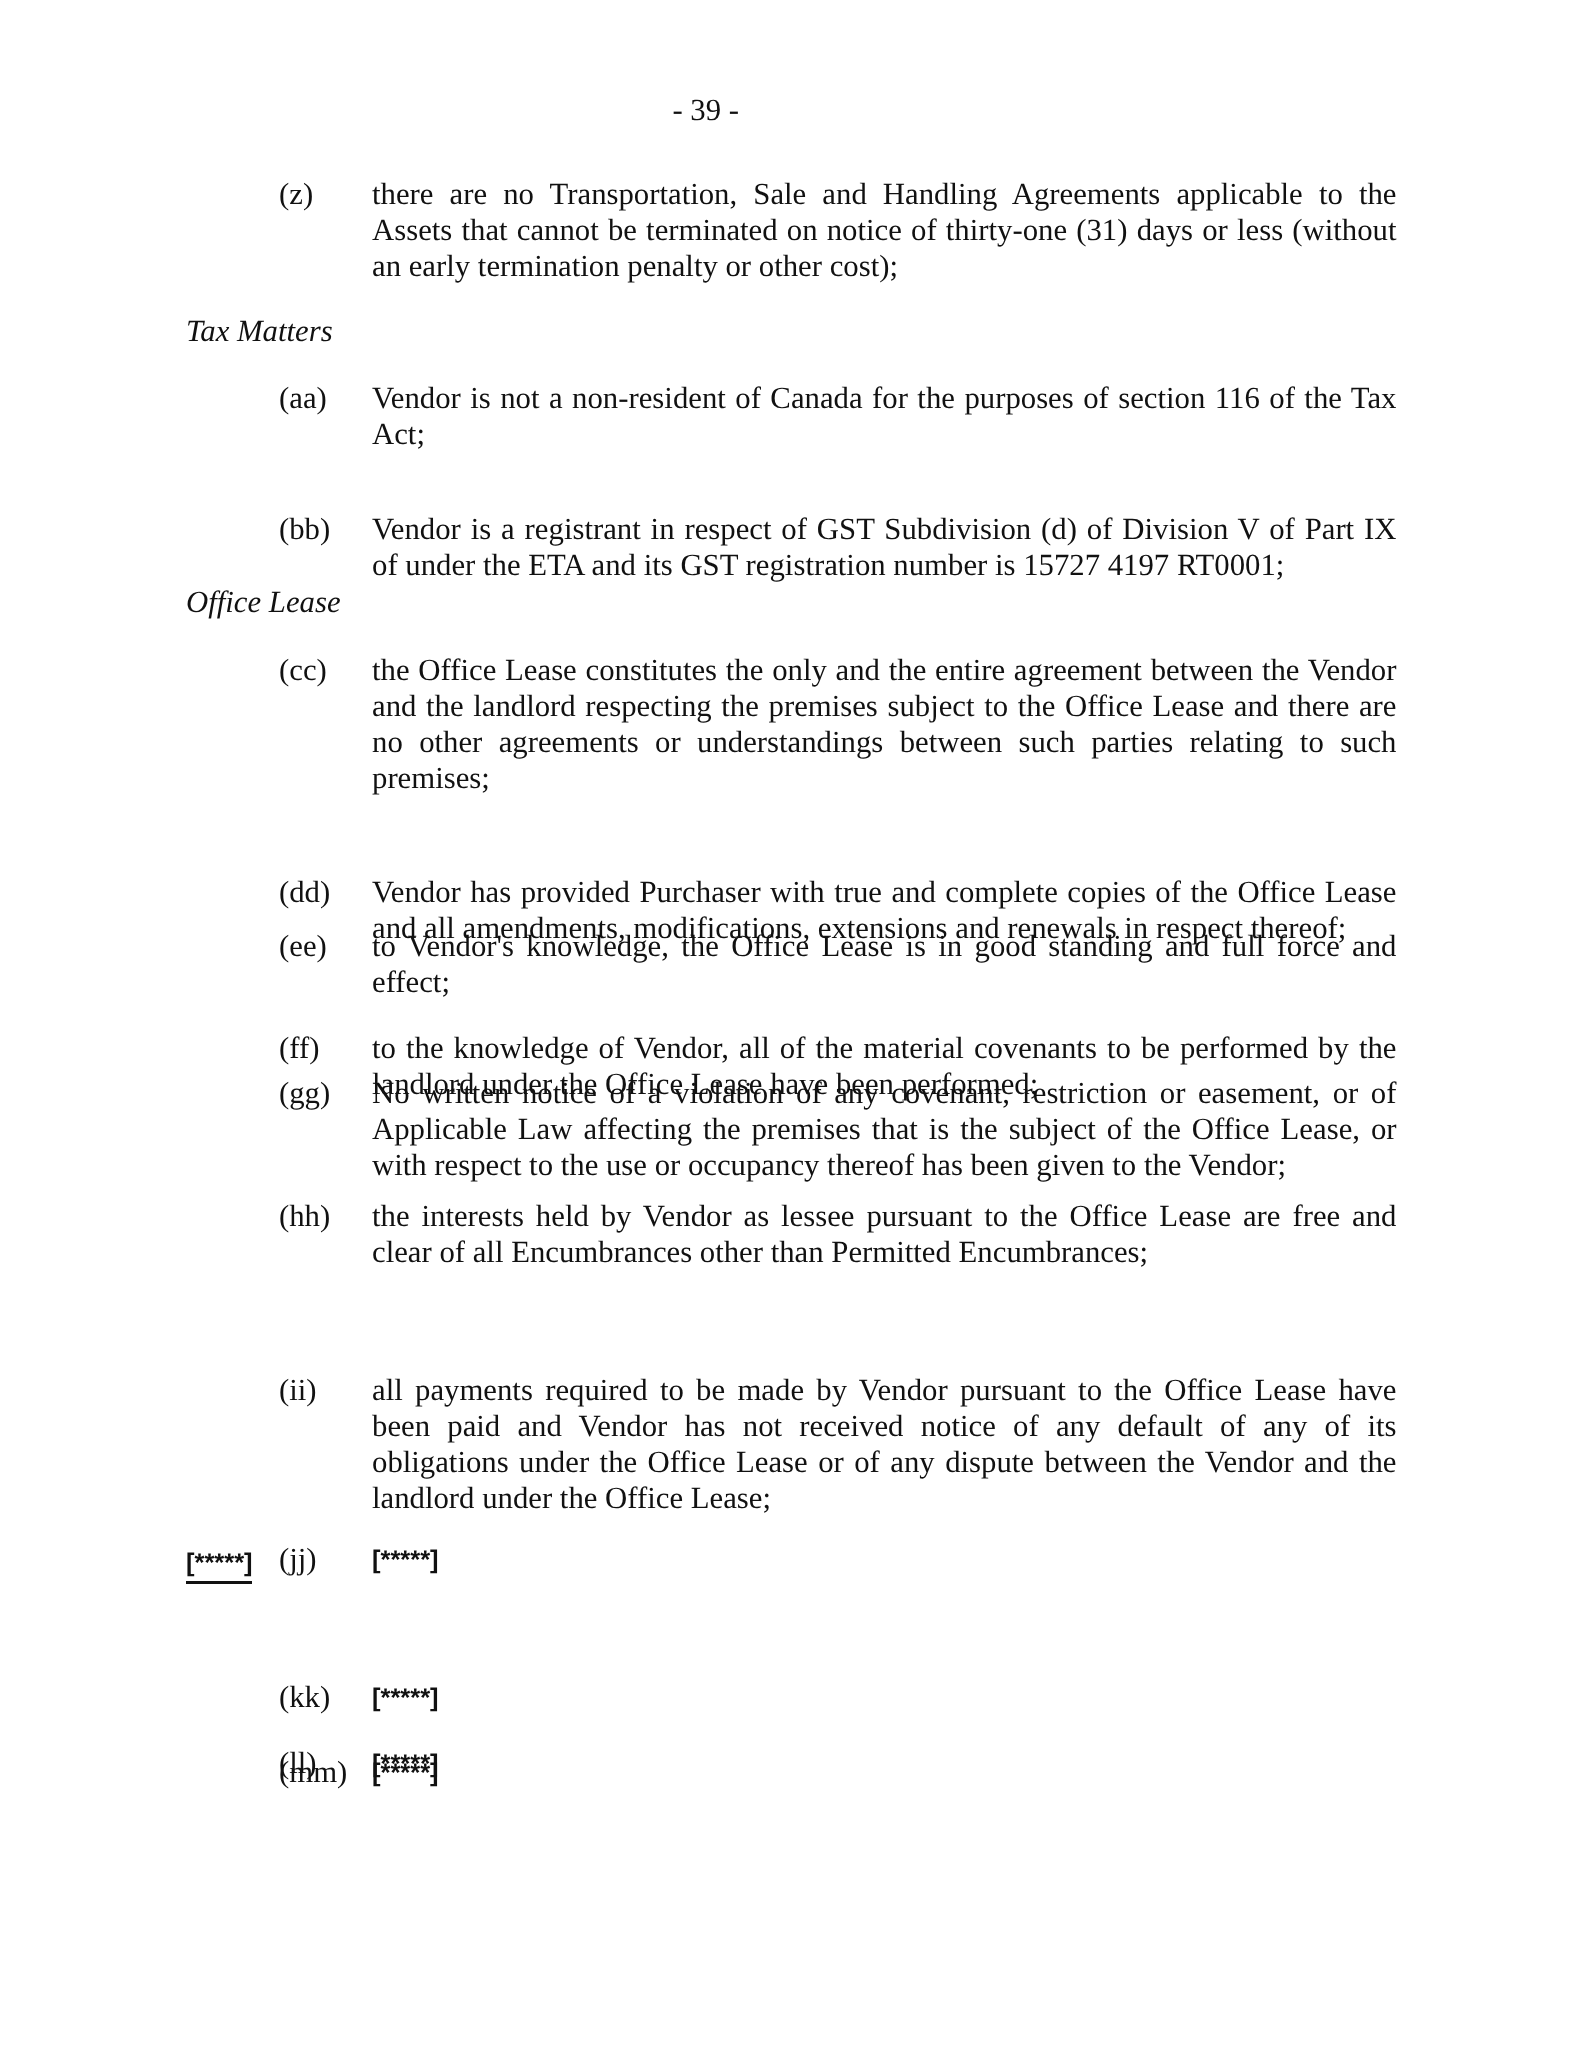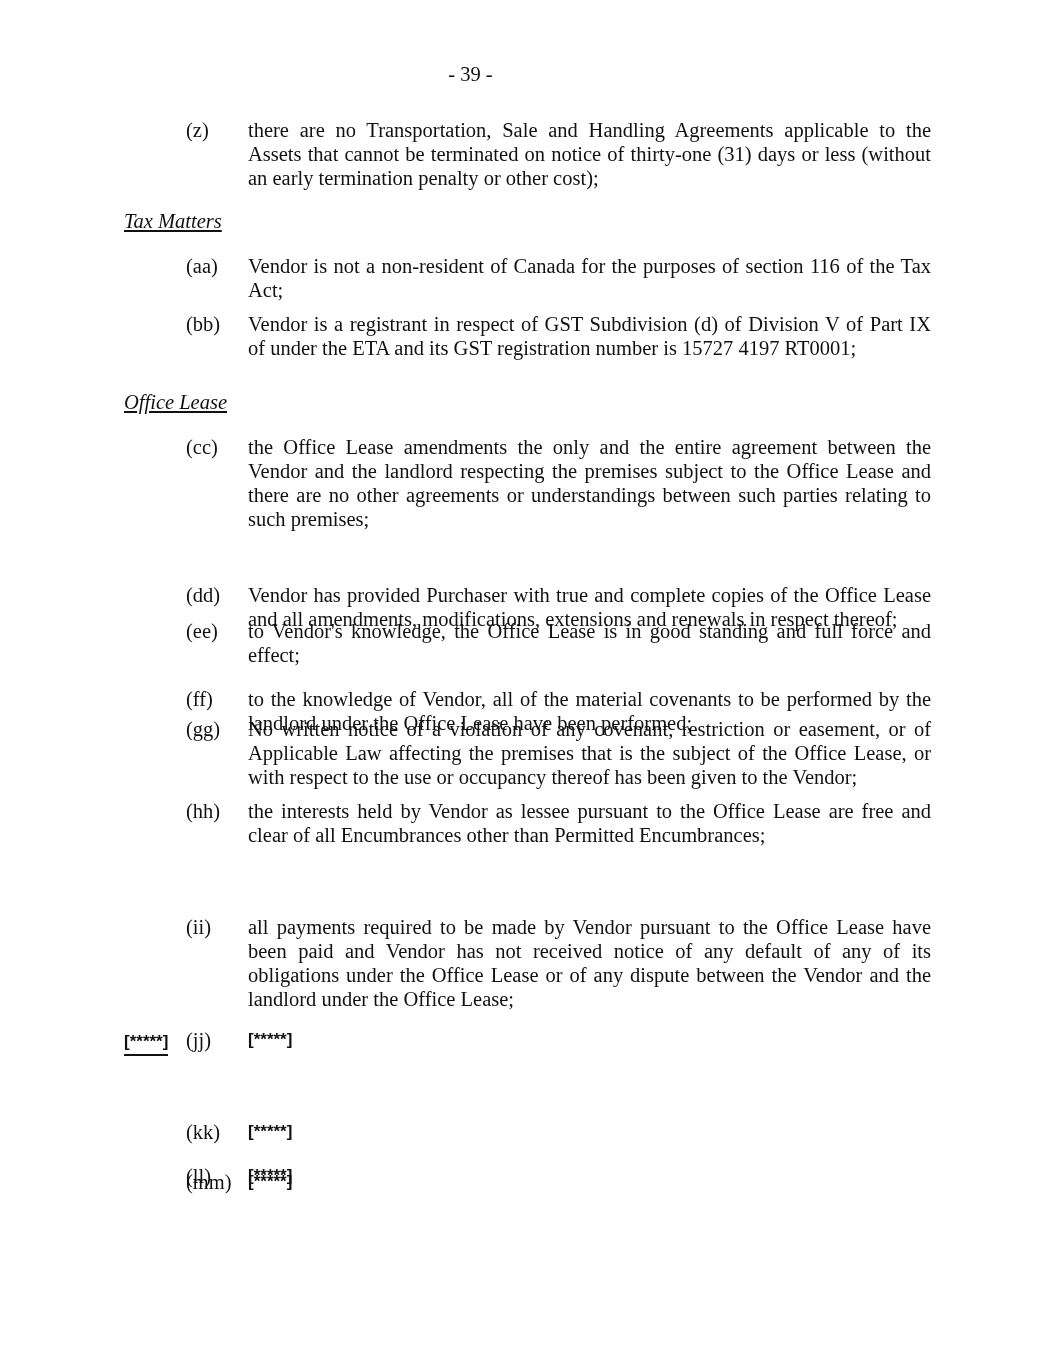--- a/index.html
+++ b/index.html
@@ -2,21 +2,21 @@
 <html><head>
 <meta charset="utf-8">
 <style>
   html, body { margin: 0; padding: 0; background: #ffffff; }
   body { width: 1055px; height: 1365px; position: relative; overflow: hidden;
          font-family: "Liberation Serif", "DejaVu Serif", serif; color: #111; font-size: 20.5px; }
   .page-number { position: absolute; top: 62px; left: 0; width: 941px; text-align: center; line-height: 24px; }
   .item { position: absolute; left: 186px; width: 745px; line-height: 24px; }
   .item .label { position: absolute; left: 0; top: 0; }
   .item .text { margin-left: 62px; text-align: justify; text-align-last: left; }
-  .heading { position: absolute; left: 124px; font-style: italic; text-decoration: underline; line-height: 24px; }
+  .heading { position: absolute; left: 124px; font-style: italic; line-height: 24px; }
   .redacted-heading { position: absolute; left: 124px; line-height: 24px; font-weight: bold; font-family: "Liberation Sans", sans-serif; font-size: 17px; border-bottom: 2px solid #111; padding-bottom: 0; }
   .redacted { font-weight: bold; font-family: "Liberation Sans", sans-serif; font-size: 17px; }
 </style>
 </head>
 <body>
 
 <div>
   <div class="page-number">- 39 -</div>
 
   <div class="item" style="top:118px">
@@ -24,30 +24,30 @@
     <div class="text">there are no Transportation, Sale and Handling Agreements applicable to the Assets that cannot be terminated on notice of thirty-one (31) days or less (without an early termination penalty or other cost);</div>
   </div>
 
   <div class="heading" style="top:209px">Tax Matters</div>
 
   <div class="item" style="top:254px">
     <span class="label">(aa)</span>
     <div class="text">Vendor is not a non-resident of Canada for the purposes of section 116 of the Tax Act;</div>
   </div>
 
-  <div class="item" style="top:312px">
+  <div class="item" style="top:341px">
     <span class="label">(bb)</span>
     <div class="text">Vendor is a registrant in respect of GST Subdivision (d) of Division V of Part IX of under the ETA and its GST registration number is 15727 4197 RT0001;</div>
   </div>
 
   <div class="heading" style="top:390px">Office Lease</div>
 
   <div class="item" style="top:435px">
     <span class="label">(cc)</span>
-    <div class="text">the Office Lease amendments the only and the entire agreement between the Vendor and the landlord respecting the premises subject to the Office Lease and there are no other agreements or understandings between such parties relating to such premises;</div>
+    <div class="text">the Office Lease constitutes the only and the entire agreement between the Vendor and the landlord respecting the premises subject to the Office Lease and there are no other agreements or understandings between such parties relating to such premises;</div>
   </div>
 
   <div class="item" style="top:583px">
     <span class="label">(dd)</span>
     <div class="text">Vendor has provided Purchaser with true and complete copies of the Office Lease and all amendments, modifications, extensions and renewals in respect thereof;</div>
   </div>
 
   <div class="item" style="top:619px">
     <span class="label">(ee)</span>
     <div class="text">to Vendor's knowledge, the Office Lease is in good standing and full force and effect;</div>

